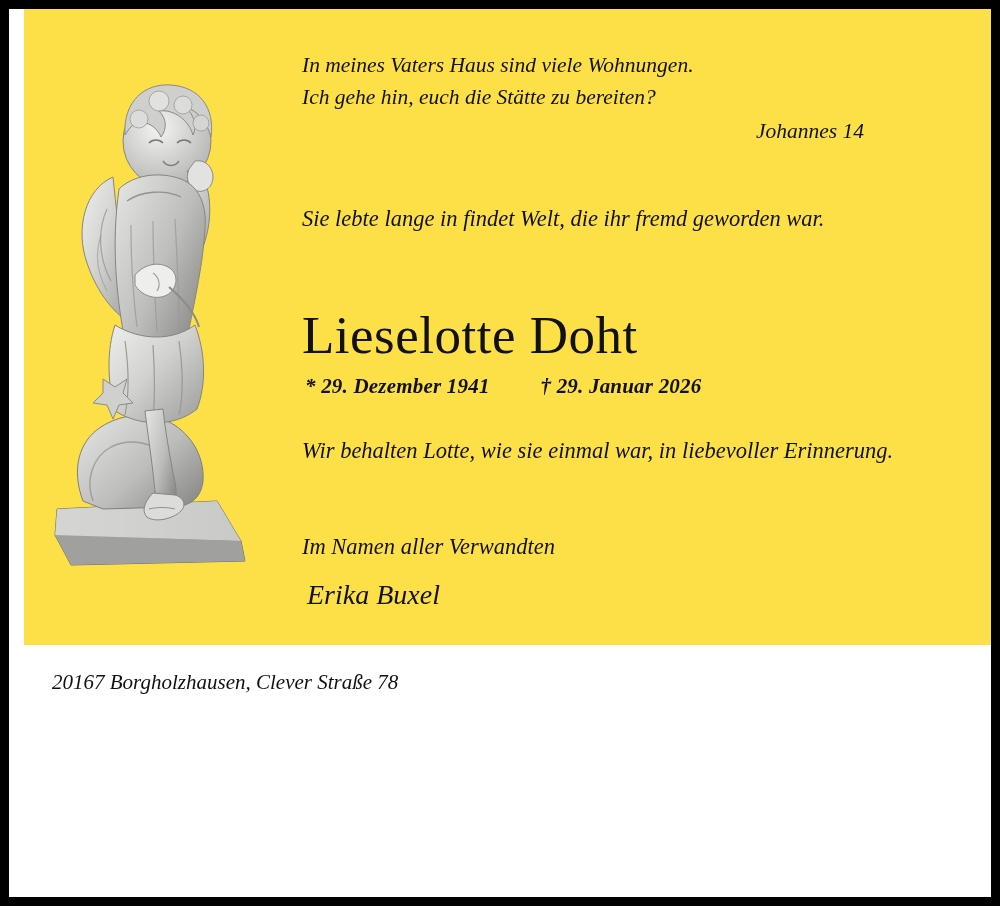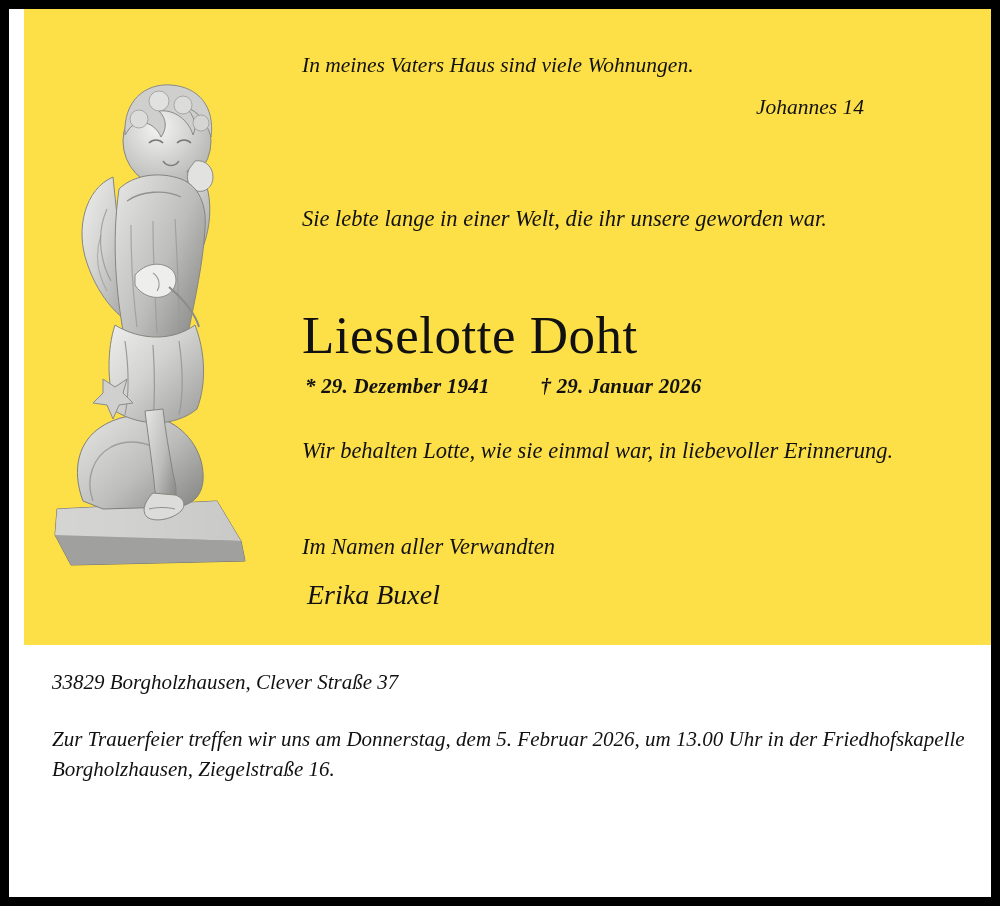--- a/index.html
+++ b/index.html
@@ -54,21 +54,21 @@
     width: 680px;
     font-size: 21.5px;
     line-height: 32px;
     font-style: italic;
   }
   .verse .line { white-space: nowrap; }
   .verse-source {
     text-align: right;
     padding-right: 118px;
     font-style: italic;
-    margin-top: 10px;
+    margin-top: 2px;
   }
 
   .lead {
     position: absolute;
     left: 278px;
     top: 193px;
     width: 690px;
     font-size: 22.5px;
     line-height: 34px;
     font-style: italic;
@@ -217,42 +217,42 @@
         <path d="M96,362 C100,394 104,420 106,442 C108,454 118,458 124,452 C130,446 126,434 124,424 C120,402 116,380 114,360 Z" fill="url(#stoneB)" stroke="#85857f" stroke-width="1"></path>
         <path d="M104,444 C96,452 92,462 98,468 C106,474 124,470 132,462 C138,456 134,448 126,446 Z" fill="#dcdcda" stroke="#85857f" stroke-width="1"></path>
         <path d="M100,460 C108,458 118,458 126,460" fill="none" stroke="#90908e" stroke-width="1"></path>
 
         <path d="M54,330 L66,338 L78,330 L74,344 L84,354 L70,356 L64,370 L58,356 L44,354 L54,344 Z" fill="#d0d0ce" stroke="#8b8b89" stroke-width="1"></path>
       </svg>
     </div>
 
     <div class="verse">
       <div class="line">In meines Vaters Haus sind viele Wohnungen.</div>
+      <div class="line">Ich gehe hin, euch die Stätte zu bereiten?</div>
       <div class="verse-source">Johannes 14</div>
     </div>
 
     <div class="lead">
-      <div>Sie lebte lange in einer Welt, die ihr unsere geworden war.</div>
+      <div>Sie lebte lange in findet Welt, die ihr fremd geworden war.</div>
     </div>
 
     <div class="name">Lieselotte Doht</div>
 
     <div class="dates">
       <span>* 29. Dezember 1941</span>
       <span class="gap"></span>
       <span>† 29. Januar 2026</span>
     </div>
 
     <div class="memory">Wir behalten Lotte, wie sie einmal war, in liebevoller Erinnerung.</div>
 
     <div class="onbehalf">Im Namen aller Verwandten</div>
 
     <div class="signer">Erika Buxel</div>
 
-    <div class="address">33829 Borgholzhausen, Clever Straße 37</div>
+    <div class="address">20167 Borgholzhausen, Clever Straße 78</div>
 
     <div class="service">
-      <p>Zur Trauerfeier treffen wir uns am Donnerstag, dem 5. Februar 2026, um 13.00 Uhr in der Friedhofskapelle Borgholzhausen, Ziegelstraße 16.</p>
     </div>
 
   </div>
   <div class="border-frame"></div>
 </div>
 
 </body></html>

